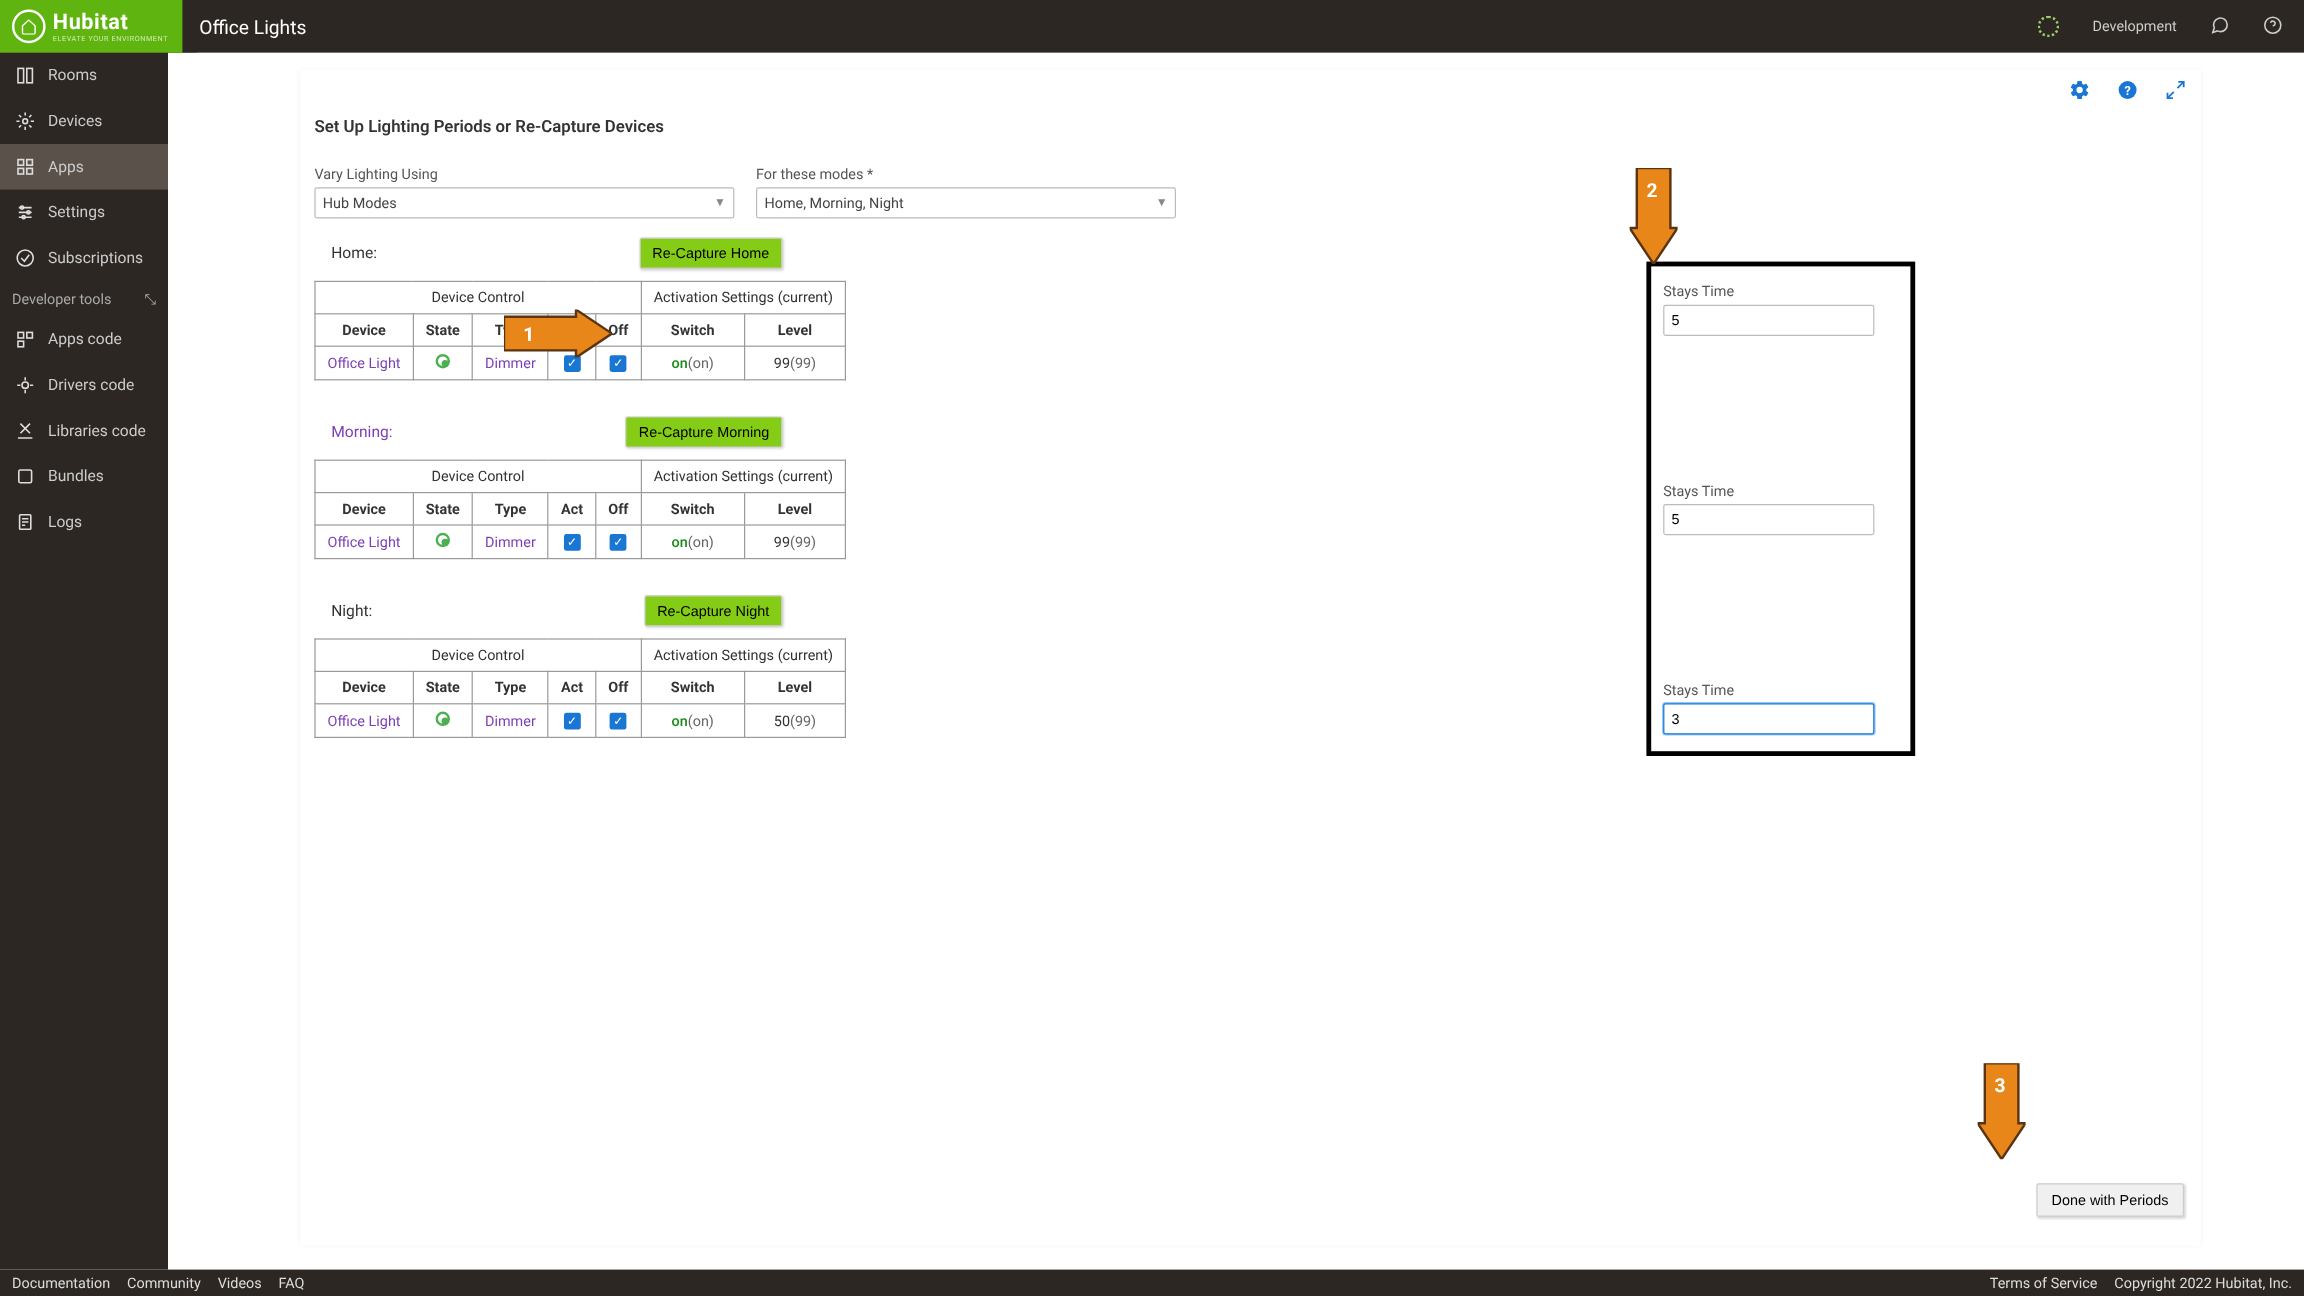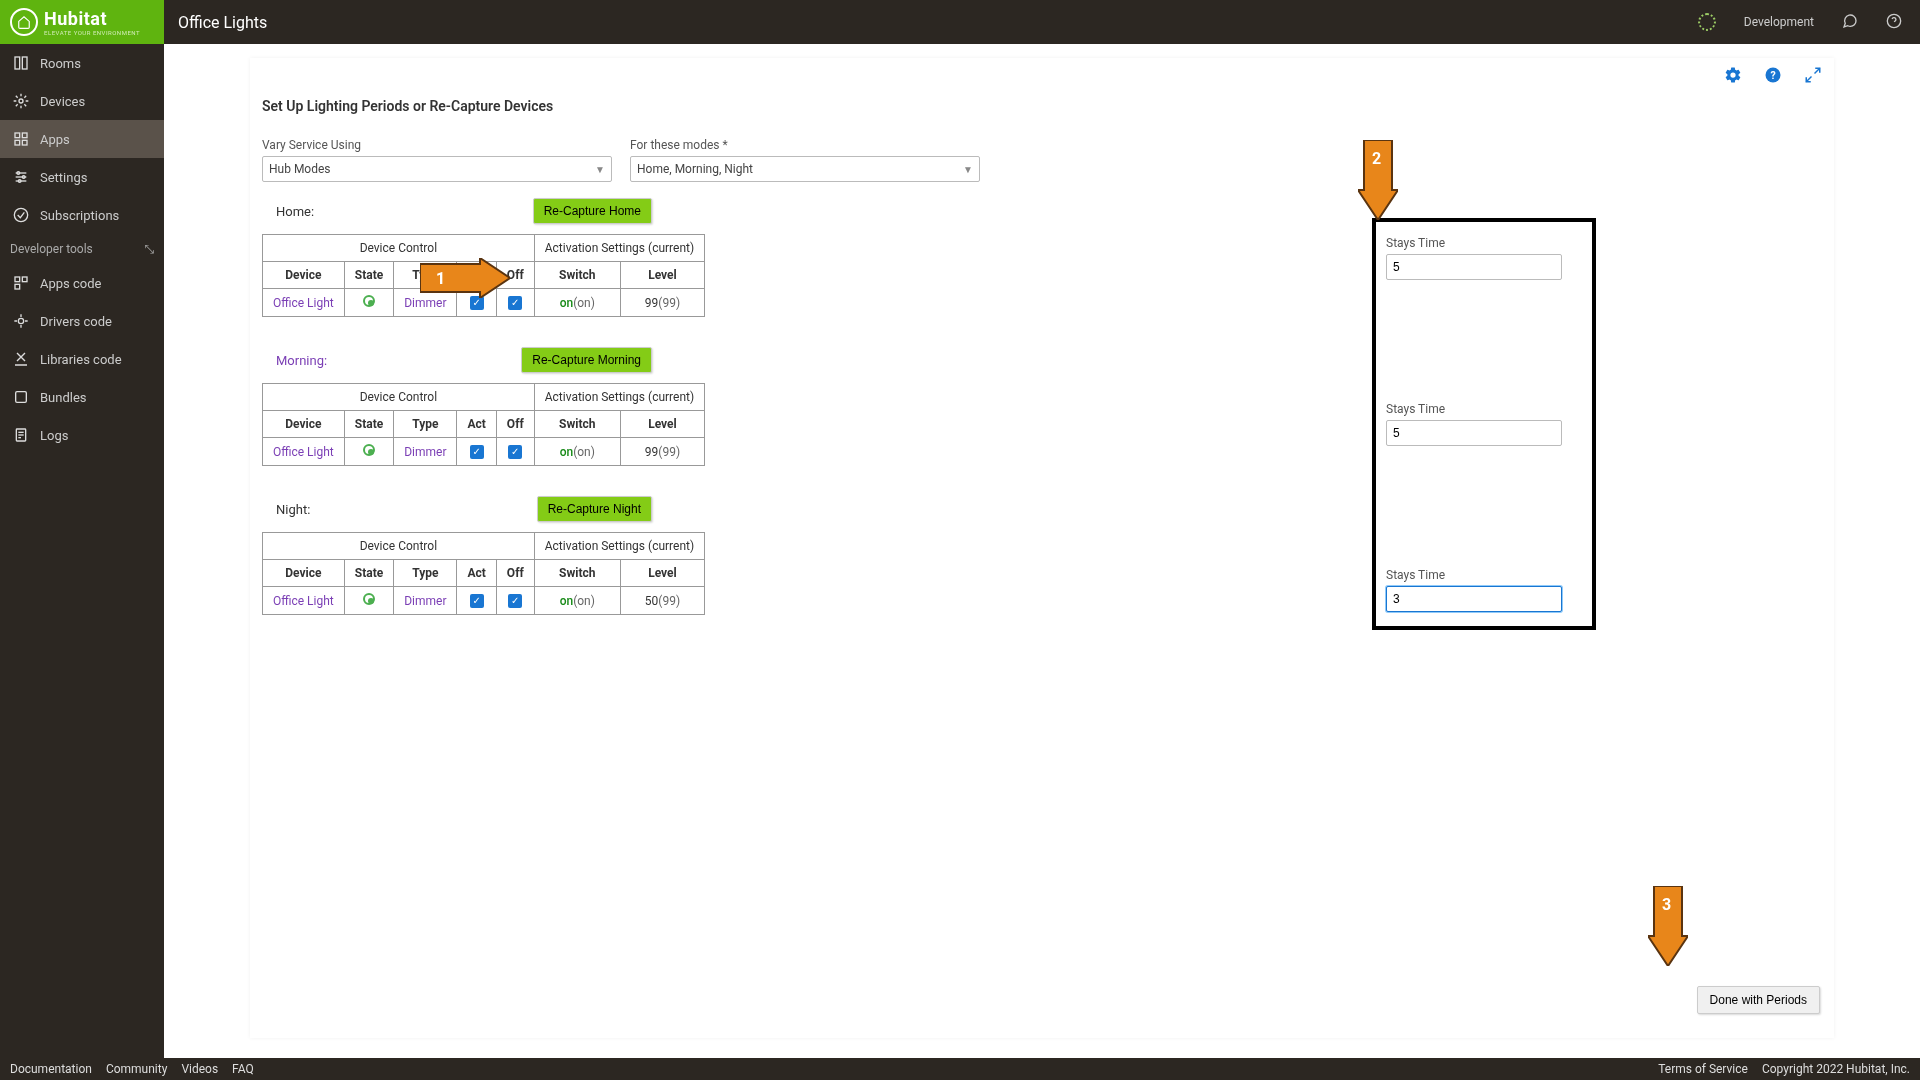--- a/index.html
+++ b/index.html
@@ -1,29 +1,29 @@
 <!DOCTYPE html>
 <html><head>
 <meta charset="utf-8">
 <style>
 * { box-sizing: border-box; margin: 0; padding: 0; }
 body { font-family: -apple-system, BlinkMacSystemFont, "Segoe UI", Roboto, Arial, sans-serif; font-size: 13px; background: #fff; color: #333; width: 1920px; height: 1080px; overflow: hidden; position: relative; }
 
 
 .topbar { height: 44px; background: #2c2722; display: flex; align-items: center; color: #eee; }
-.logo { width: 164px; height: 44px; background: #5fb40f; display: flex; align-items: center; padding: 0 10px; gap: 6px; }
+.logo { width: 152px; height: 44px; background: #5fb40f; display: flex; align-items: center; padding: 0 10px; gap: 6px; }
 .logo-hex { width: 28px; height: 28px; border: 2px solid #fff; border-radius: 50%; display: flex; align-items: center; justify-content: center; }
 .logo-text { font-weight: bold; font-size: 18px; color: #fff; letter-spacing: 0.5px; }
 .logo-sub { font-size: 6px; color: #d0ecb5; letter-spacing: 0.5px; }
 .page-title { padding-left: 14px; font-size: 16px; color: #fff; }
 .topbar-right { margin-left: auto; display: flex; align-items: center; gap: 28px; padding-right: 18px; color: #ccc; font-size: 12px; }
 .spinner { width: 18px; height: 18px; border: 2px dotted #9ccc65; border-radius: 50%; }
 
 
-.sidebar { position: absolute; top: 44px; left: 0; width: 164px; bottom: 22px; background: #2c2722; color: #ccc; font-size: 13px; }
+.sidebar { position: absolute; top: 44px; left: 0; width: 140px; bottom: 22px; background: #2c2722; color: #ccc; font-size: 13px; }
 .side-item { display: flex; align-items: center; gap: 10px; padding: 10px 12px; cursor: pointer; }
 .side-item.active { background: #5a524a; }
 .side-item .ic { width: 18px; height: 18px; display: inline-flex; align-items: center; justify-content: center; color: #ddd; }
 .side-group { padding: 8px 10px; font-size: 12px; color: #aaa; display: flex; justify-content: space-between; align-items: center; }
 
 
 .footer { position: absolute; bottom: 0; left: 0; right: 0; height: 22px; background: #2c2722; display: flex; align-items: center; gap: 14px; padding: 0 10px; font-size: 12px; color: #ddd; }
 .footer .right { margin-left: auto; display: flex; gap: 14px; }
 
 
@@ -233,21 +233,21 @@
             <polyline points="9 21 3 21 3 15"></polyline>
             <line x1="21" y1="3" x2="14" y2="10"></line>
             <line x1="3" y1="21" x2="10" y2="14"></line>
           </svg></span>
     </div>
 
     <div class="section-title">Set Up Lighting Periods or Re-Capture Devices</div>
 
     <div class="form-row">
       <div class="field">
-        <label>Vary Service Using</label>
+        <label>Vary Lighting Using</label>
         <div class="select">
           <span>Hub Modes</span>
           <span class="chev">▼</span>
         </div>
       </div>
       <div class="field">
         <label>For these modes *</label>
         <div class="select">
           <span>Home, Morning, Night</span>
           <span class="chev">▼</span>

